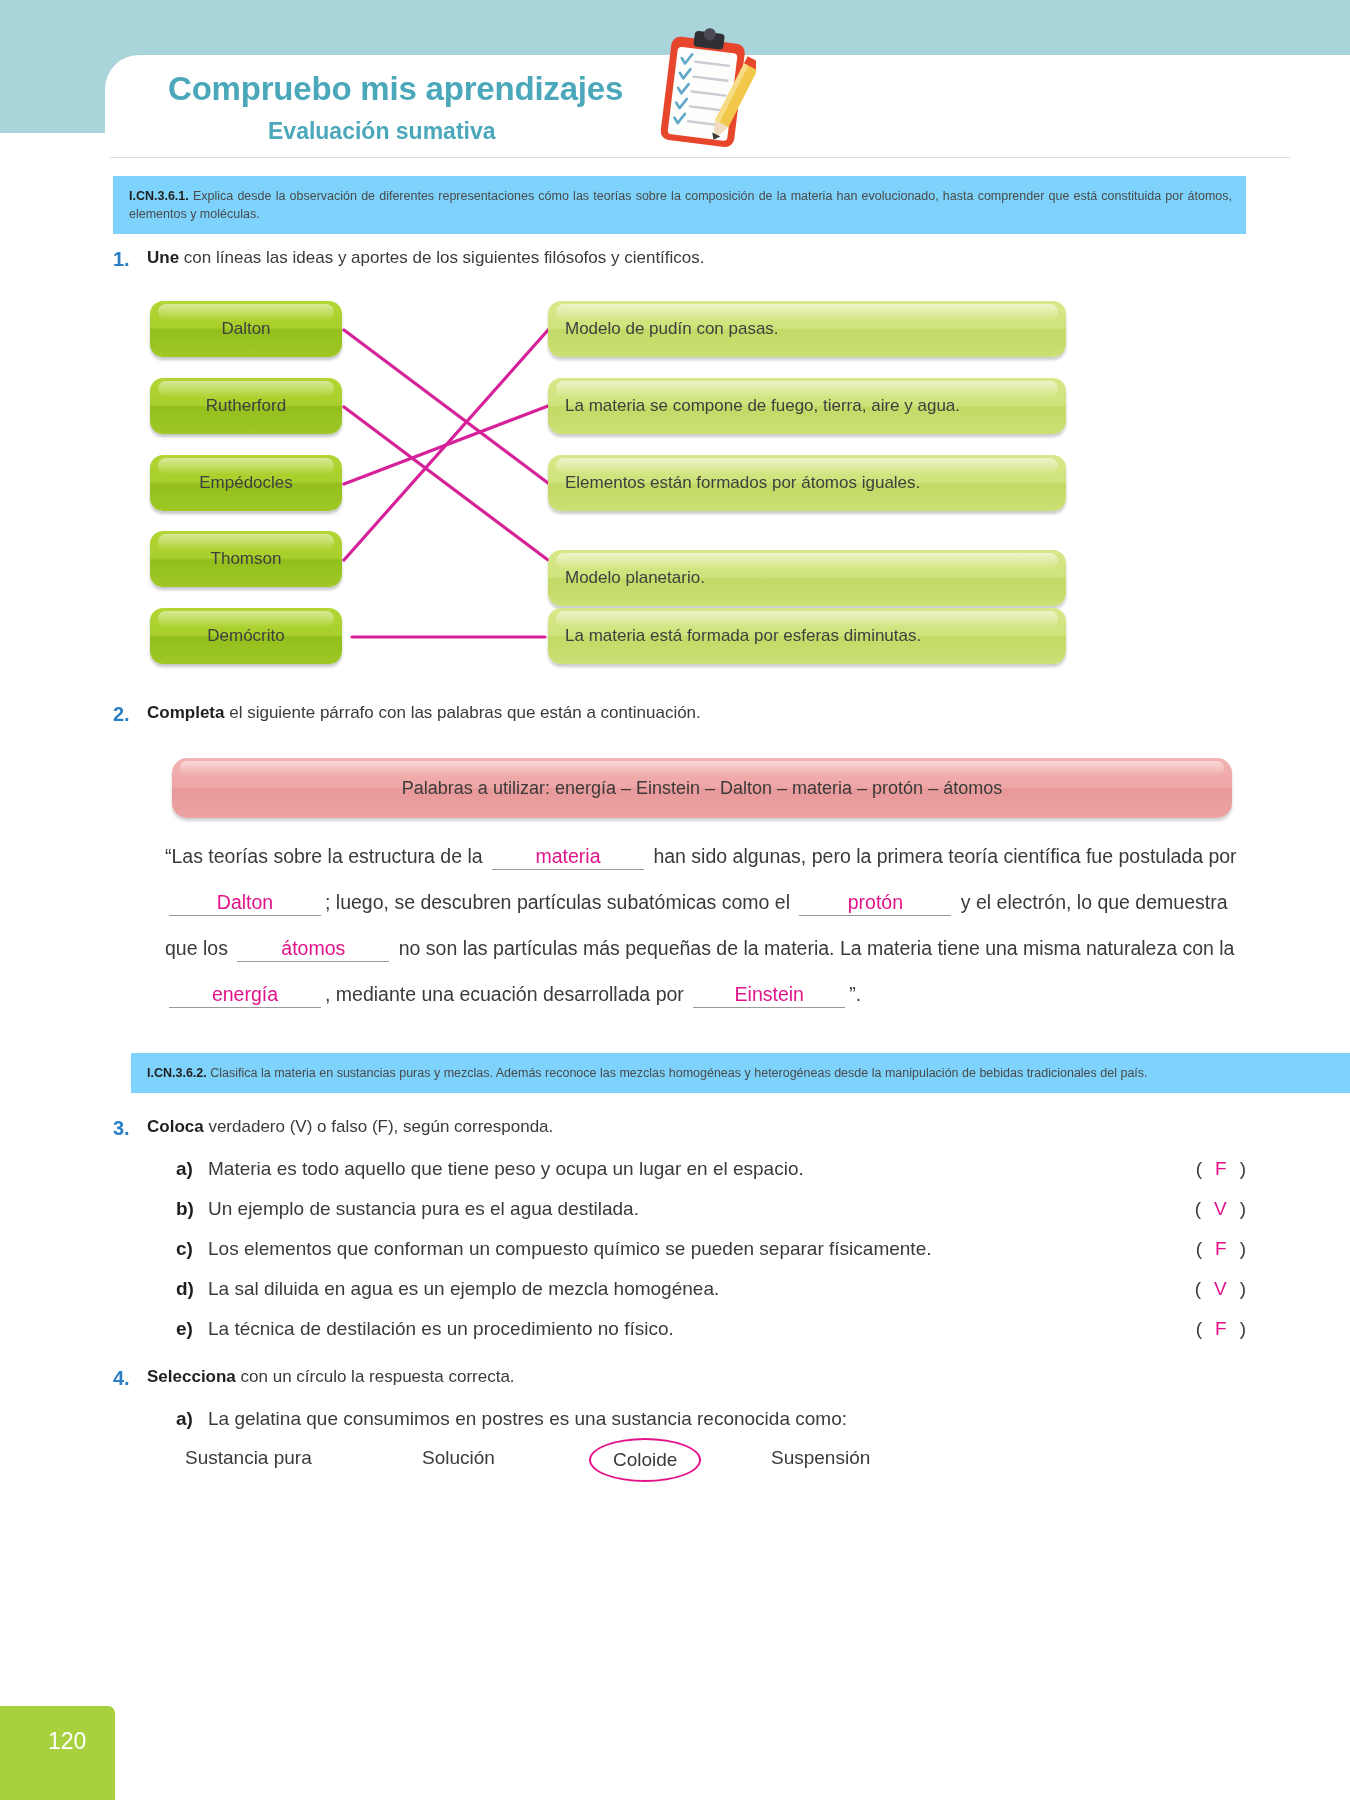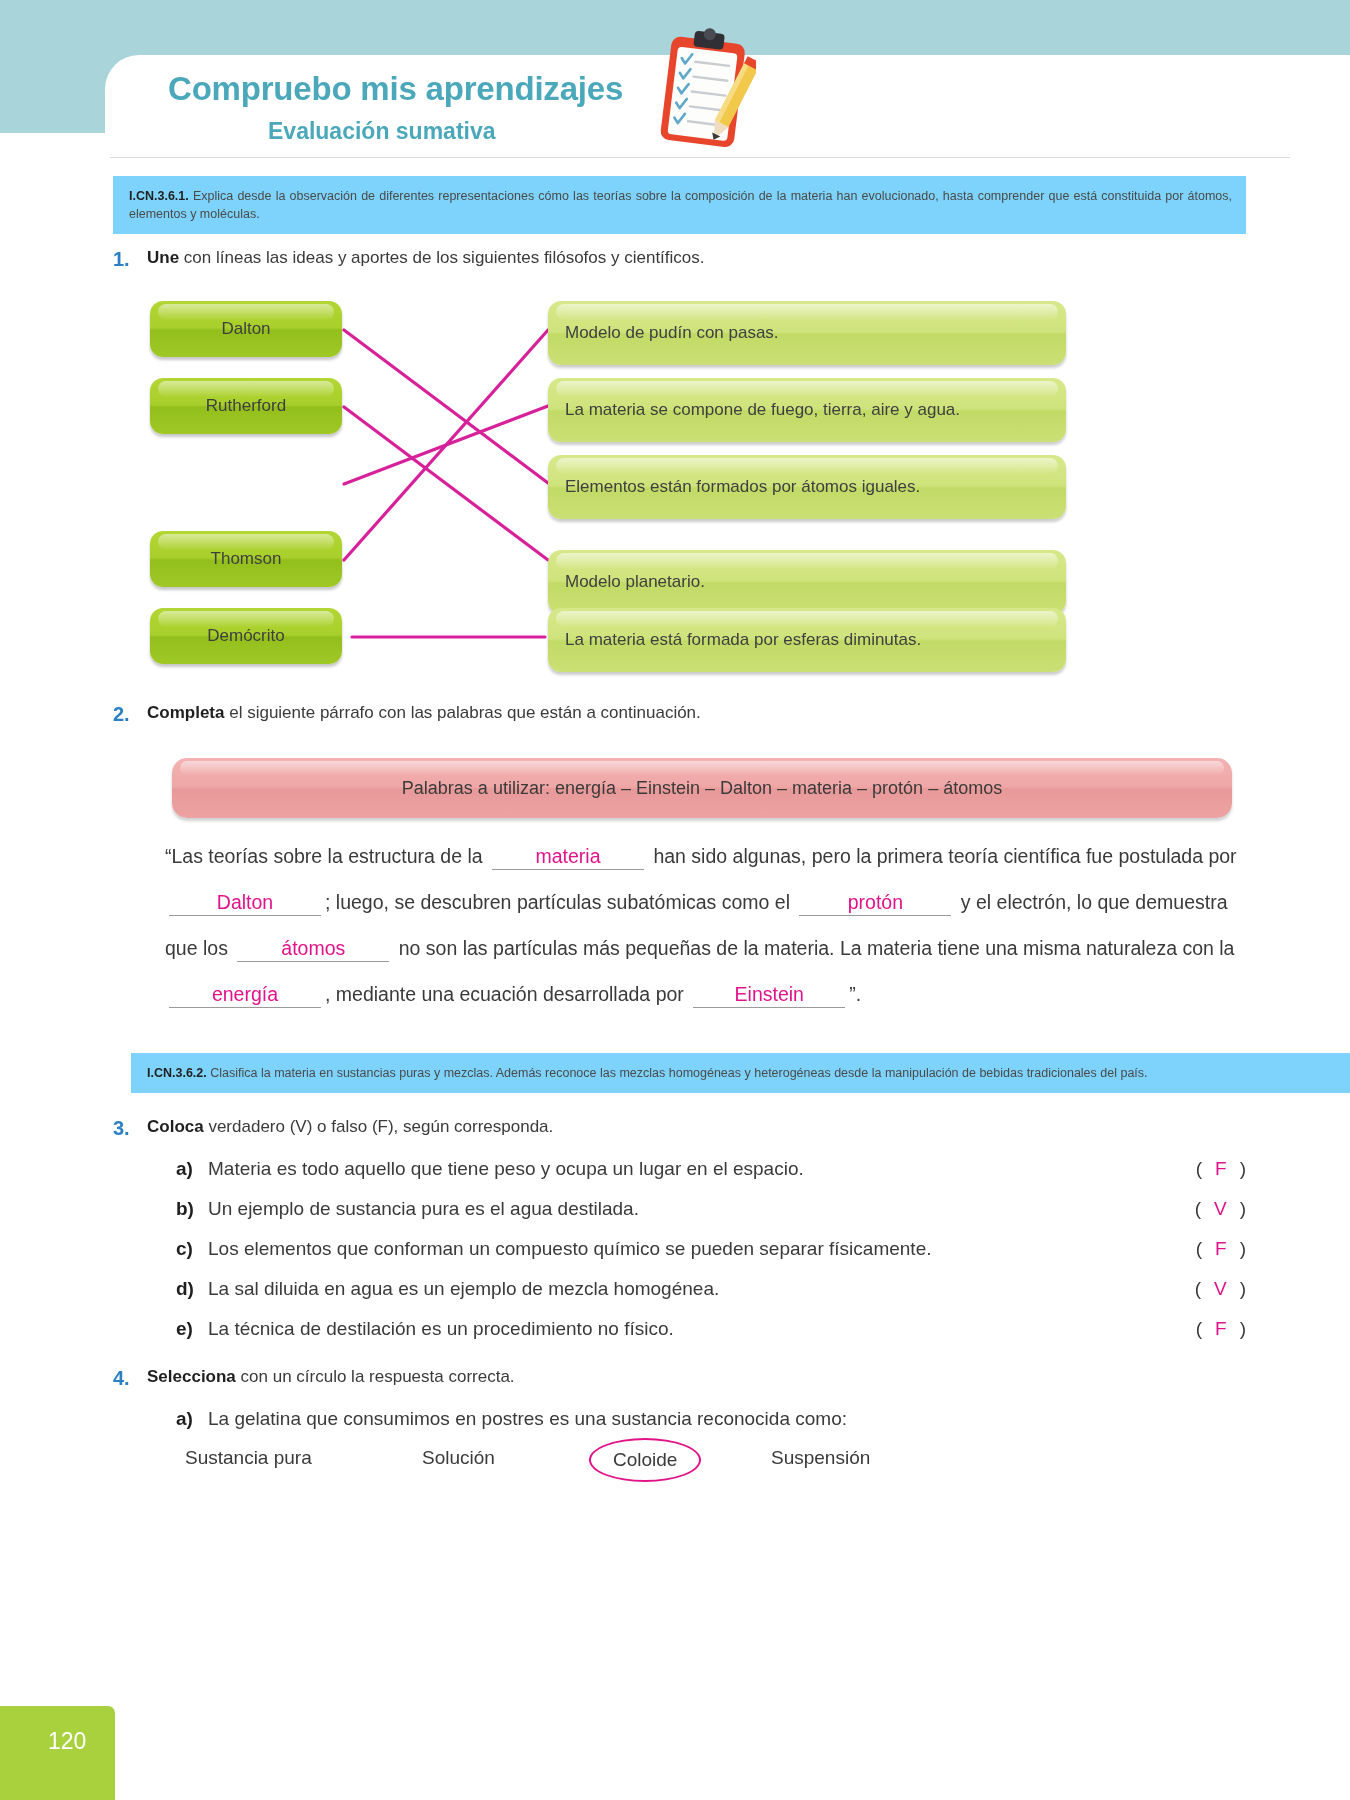--- a/index.html
+++ b/index.html
@@ -66,21 +66,21 @@
     display: flex; align-items: center; justify-content: center;
     font-size: 17px; color: #3f3f3f;
   }
   .mbox-left::after {
     content: ""; position: absolute; left: 8px; right: 8px; top: 3px; height: 16px;
     border-radius: 10px;
     background: linear-gradient(to bottom, rgba(255,255,255,0.50), rgba(255,255,255,0.02));
     pointer-events: none;
   }
   .mbox-right {
-    position: absolute; width: 518px; height: 64px;
+    position: absolute; width: 518px; height: 56px;
     border-radius: 13px;
     background: linear-gradient(to bottom, #d7e88a 0%, #cfe37c 48%, #c2da66 52%, #cbe075 100%);
     box-shadow: 0 3px 3px rgba(0,0,0,0.20);
     display: flex; align-items: center;
     padding-left: 17px;
     font-size: 17px; color: #3f3f3f;
   }
   .mbox-right::after {
     content: ""; position: absolute; left: 8px; right: 8px; top: 3px; height: 16px;
     border-radius: 10px;
@@ -204,20 +204,23 @@
       <line x1="352" y1="637" x2="545" y2="637"></line>
     </g>
   </svg>
 
   <div class="mbox-left" style="left:150px; top:301px;">
       <span>Dalton</span>
     </div>
   <div class="mbox-left" style="left:150px; top:378px;">
       <span>Rutherford</span>
     </div>
+  <div class="mbox-left" style="left:150px; top:455px;">
+      <span>Empédocles</span>
+    </div>
   <div class="mbox-left" style="left:150px; top:531px;">
       <span>Thomson</span>
     </div>
   <div class="mbox-left" style="left:150px; top:608px;">
       <span>Demócrito</span>
     </div>
 
   <div class="mbox-right" style="left:548px; top:301px;">
       <span>Modelo de pudín con pasas.</span>
     </div>

